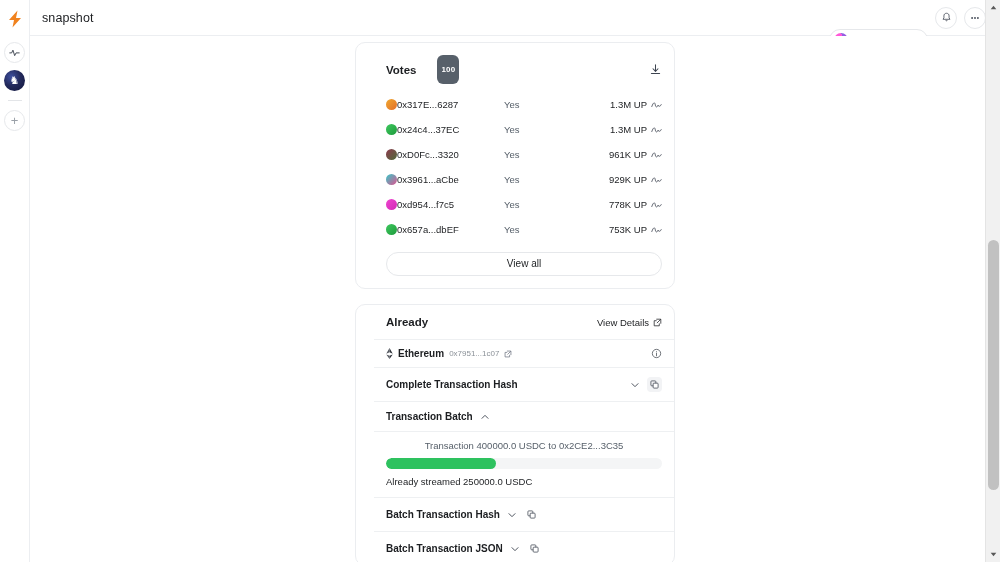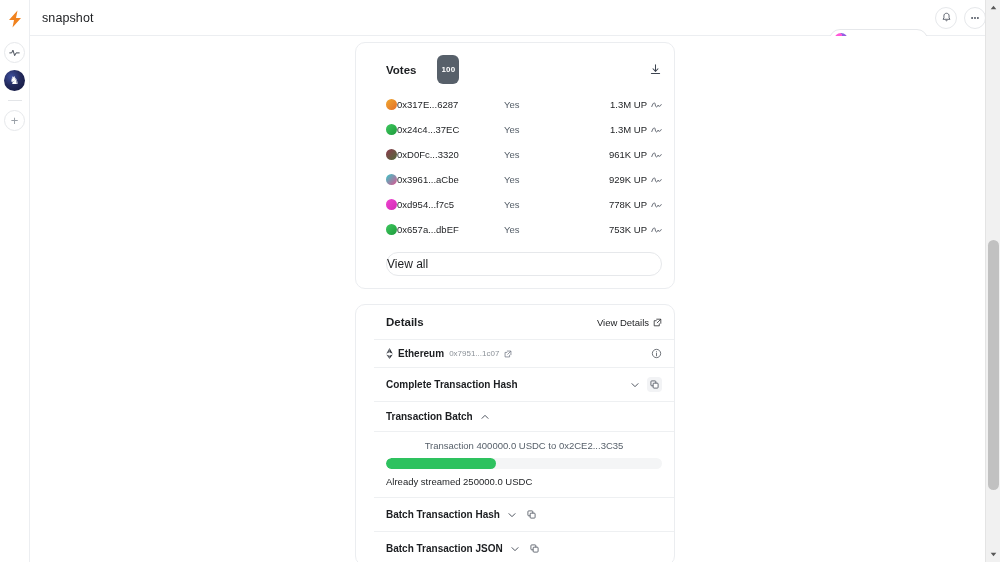--- a/index.html
+++ b/index.html
@@ -121,21 +121,21 @@
   .v-addr { font-size: 9.5px; color: #1c1e21; }
   .vote-choice { width: 90px; font-size: 9.5px; color: #57606a; }
   .vote-power {
     flex: 1; text-align: right; font-size: 9.5px; color: #1c1e21;
     display: flex; align-items: center; justify-content: flex-end; gap: 4px;
   }
 
   .viewall-wrap { padding: 10px 12px 12px 12px; }
   .viewall {
     display: block; width: 100%; height: 24px; line-height: 22px;
-    text-align: left; font-size: 12px; color: #1c1e21;
+    text-align: center; font-size: 10px; color: #1c1e21;
     border: 1px solid #e6e8eb; border-radius: 12px; background: #fff;
   }
 
   
   .papaya-head {
     display: flex; align-items: center; padding: 11px 12px 11px 12px;
   }
   .view-details {
     margin-left: auto; font-size: 9.5px; color: #1c1e21;
     display: flex; align-items: center; gap: 4px;
@@ -346,21 +346,21 @@
             </div>
           </div>
 
           <div class="viewall-wrap">
             <a class="viewall">View all</a>
           </div>
         </div>
 
         <div class="card">
           <div class="papaya-head">
-            <span class="card-title">Details</span>
+            <span class="card-title">Already</span>
             <span class="view-details">
               <span>View Details</span>
               <svg width="9" height="9" viewBox="0 0 12 12" aria-hidden="true">
                 <path d="M4.4 1.6 H10.4 V7.6" fill="none" stroke="#1c1e21" stroke-width="1"></path>
                 <path d="M10.2 1.8 L5.2 6.8" fill="none" stroke="#1c1e21" stroke-width="1"></path>
                 <path d="M8.4 7.2 V10.4 H1.6 V3.6 H4.8" fill="none" stroke="#1c1e21" stroke-width="1"></path>
               </svg>
             </span>
           </div>
 

